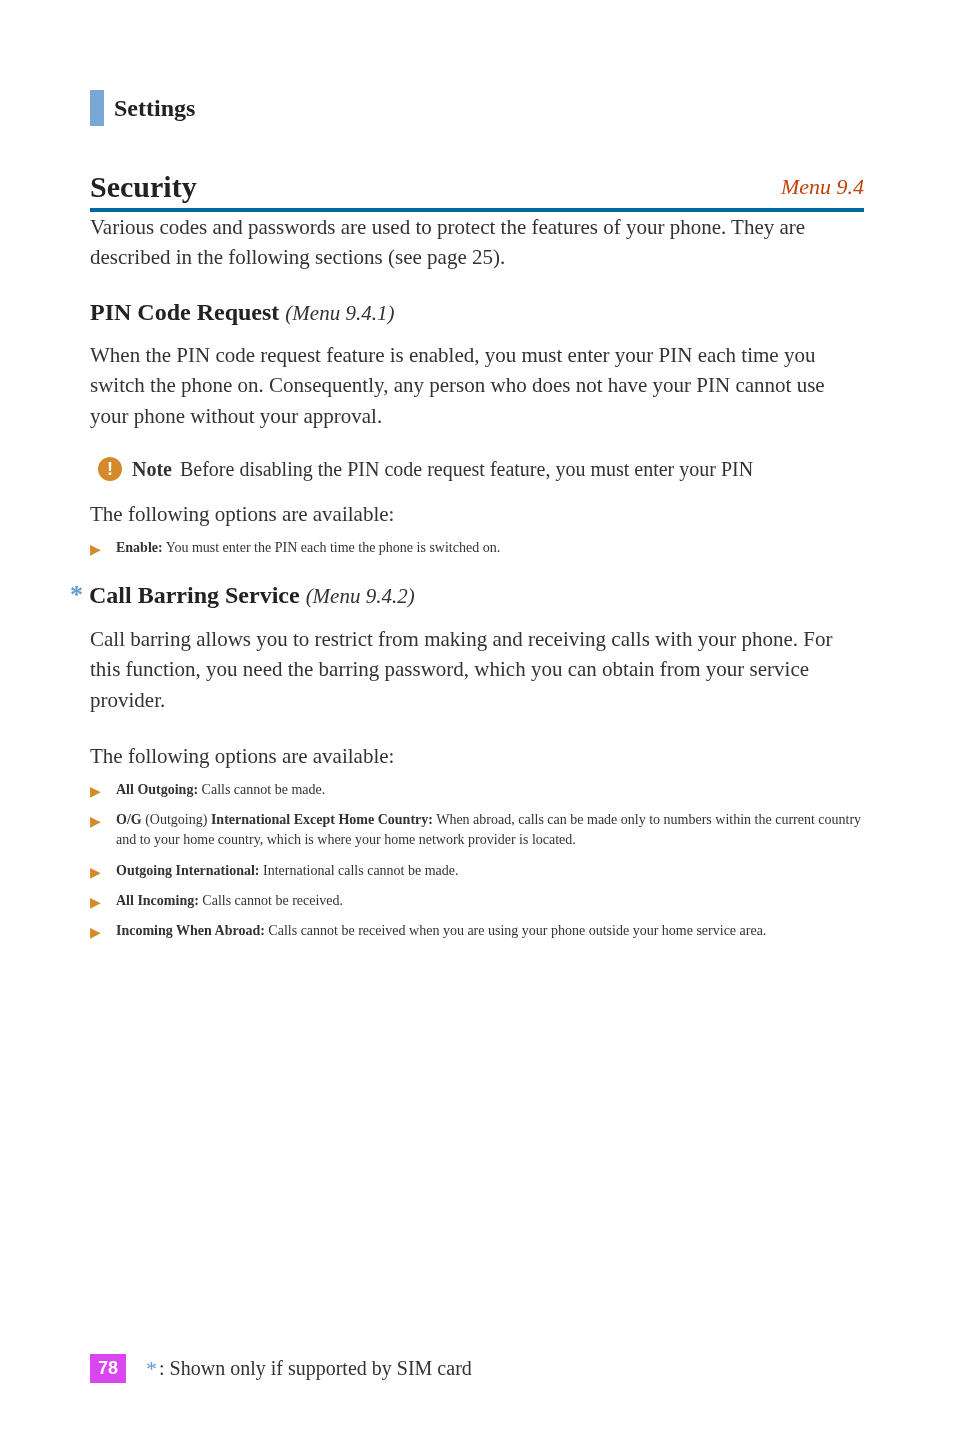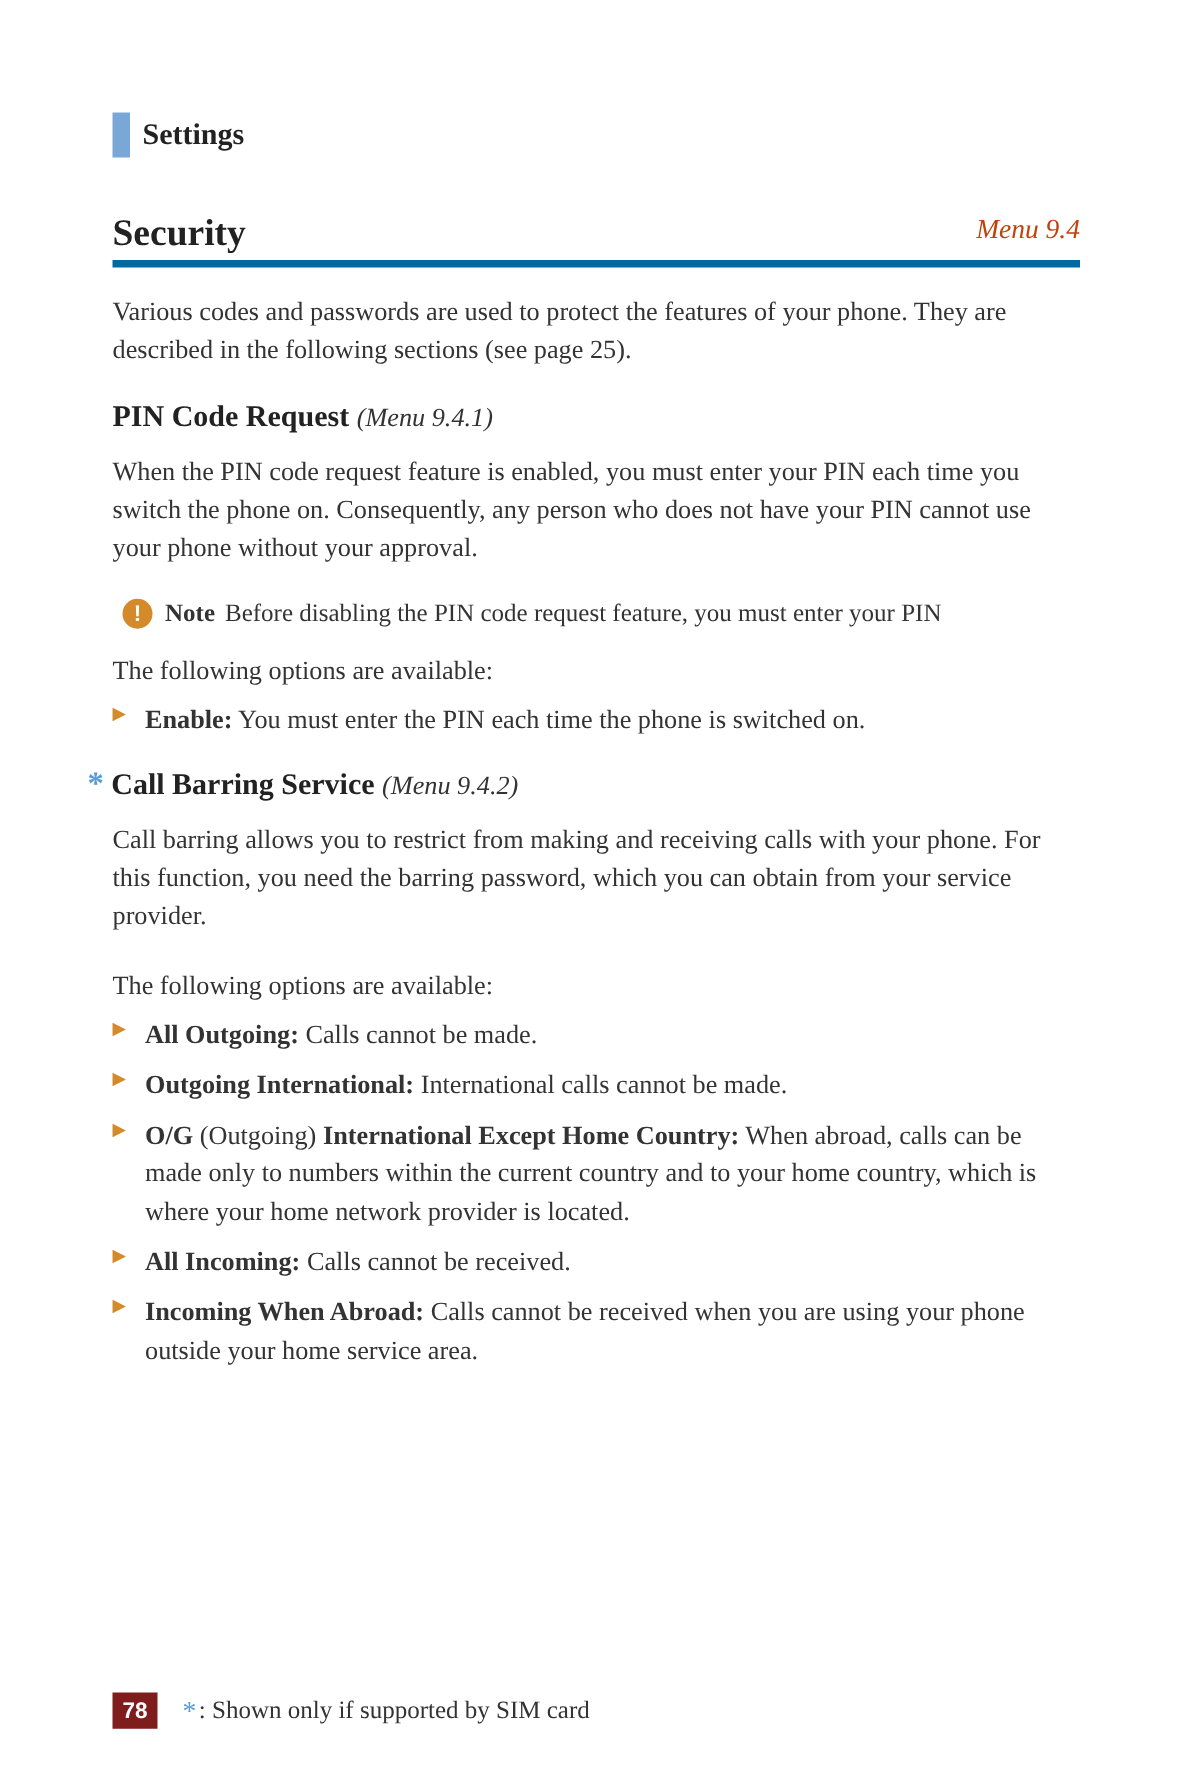--- a/index.html
+++ b/index.html
@@ -23,25 +23,25 @@
     background: #7aa8d6;
     margin-right: 10px;
   }
   .section-label {
     font-size: 24px;
     font-weight: bold;
     color: #222;
   }
   .title-row {
     display: flex;
-    align-items: flex-start;
+    align-items: center;
     justify-content: space-between;
-    border-bottom: 6px solid #0369a1;
+    border-bottom: 4px solid #0369a1;
     padding-bottom: 4px;
-    margin-bottom: 20px;
+    margin-bottom: 0;
   }
   .title-main {
     font-size: 30px;
     font-weight: bold;
     color: #222;
   }
   .title-menu {
     font-size: 22px;
     font-style: italic;
     color: #c2410c;
@@ -98,21 +98,21 @@
   }
   .note-label {
     font-weight: bold;
     margin-right: 8px;
   }
   .bullets {
     list-style: none;
     margin-bottom: 22px;
   }
   .bullets li {
-    font-size: 21px;
+    font-size: 14px;
     line-height: 1.45;
     color: #333;
     padding-left: 26px;
     position: relative;
     margin-bottom: 10px;
   }
   .bullets li::before {
     content: "▶";
     position: absolute;
     left: 0;
@@ -129,21 +129,21 @@
   .footer {
     position: absolute;
     left: 90px;
     bottom: 50px;
     display: flex;
     align-items: center;
     font-size: 20px;
     color: #333;
   }
   .page-badge {
-    background: #7f1d1d;
+    background: #d946ef;
     color: #fff;
     font-family: Arial, sans-serif;
     font-weight: bold;
     font-size: 18px;
     padding: 4px 8px;
     margin-right: 20px;
   }
   .sim-star {
     color: #5a9bd4;
     font-size: 22px;
@@ -195,24 +195,24 @@
 
 <p class="body-para">Call barring allows you to restrict from making and receiving calls with your phone. For this function, you need the barring password, which you can obtain from your service provider.</p>
 
 <p class="body-para" style="margin-bottom:8px">The following options are available:</p>
 
 <ul class="bullets">
   <li>
     <span class="label">All Outgoing:</span><span> Calls cannot be made.</span>
   </li>
   <li>
+    <span class="label">O/G</span><span> (Outgoing) </span><span class="label-in">International Except Home Country:</span><span> When abroad, calls can be made only to numbers within the current country and to your home country, which is where your home network provider is located.</span>
+  </li>
+  <li>
     <span class="label">Outgoing International:</span><span> International calls cannot be made.</span>
-  </li>
-  <li>
-    <span class="label">O/G</span><span> (Outgoing) </span><span class="label-in">International Except Home Country:</span><span> When abroad, calls can be made only to numbers within the current country and to your home country, which is where your home network provider is located.</span>
   </li>
   <li>
     <span class="label">All Incoming:</span><span> Calls cannot be received.</span>
   </li>
   <li>
     <span class="label">Incoming When Abroad:</span><span> Calls cannot be received when you are using your phone outside your home service area.</span>
   </li>
 </ul>
 
 <div class="footer">

